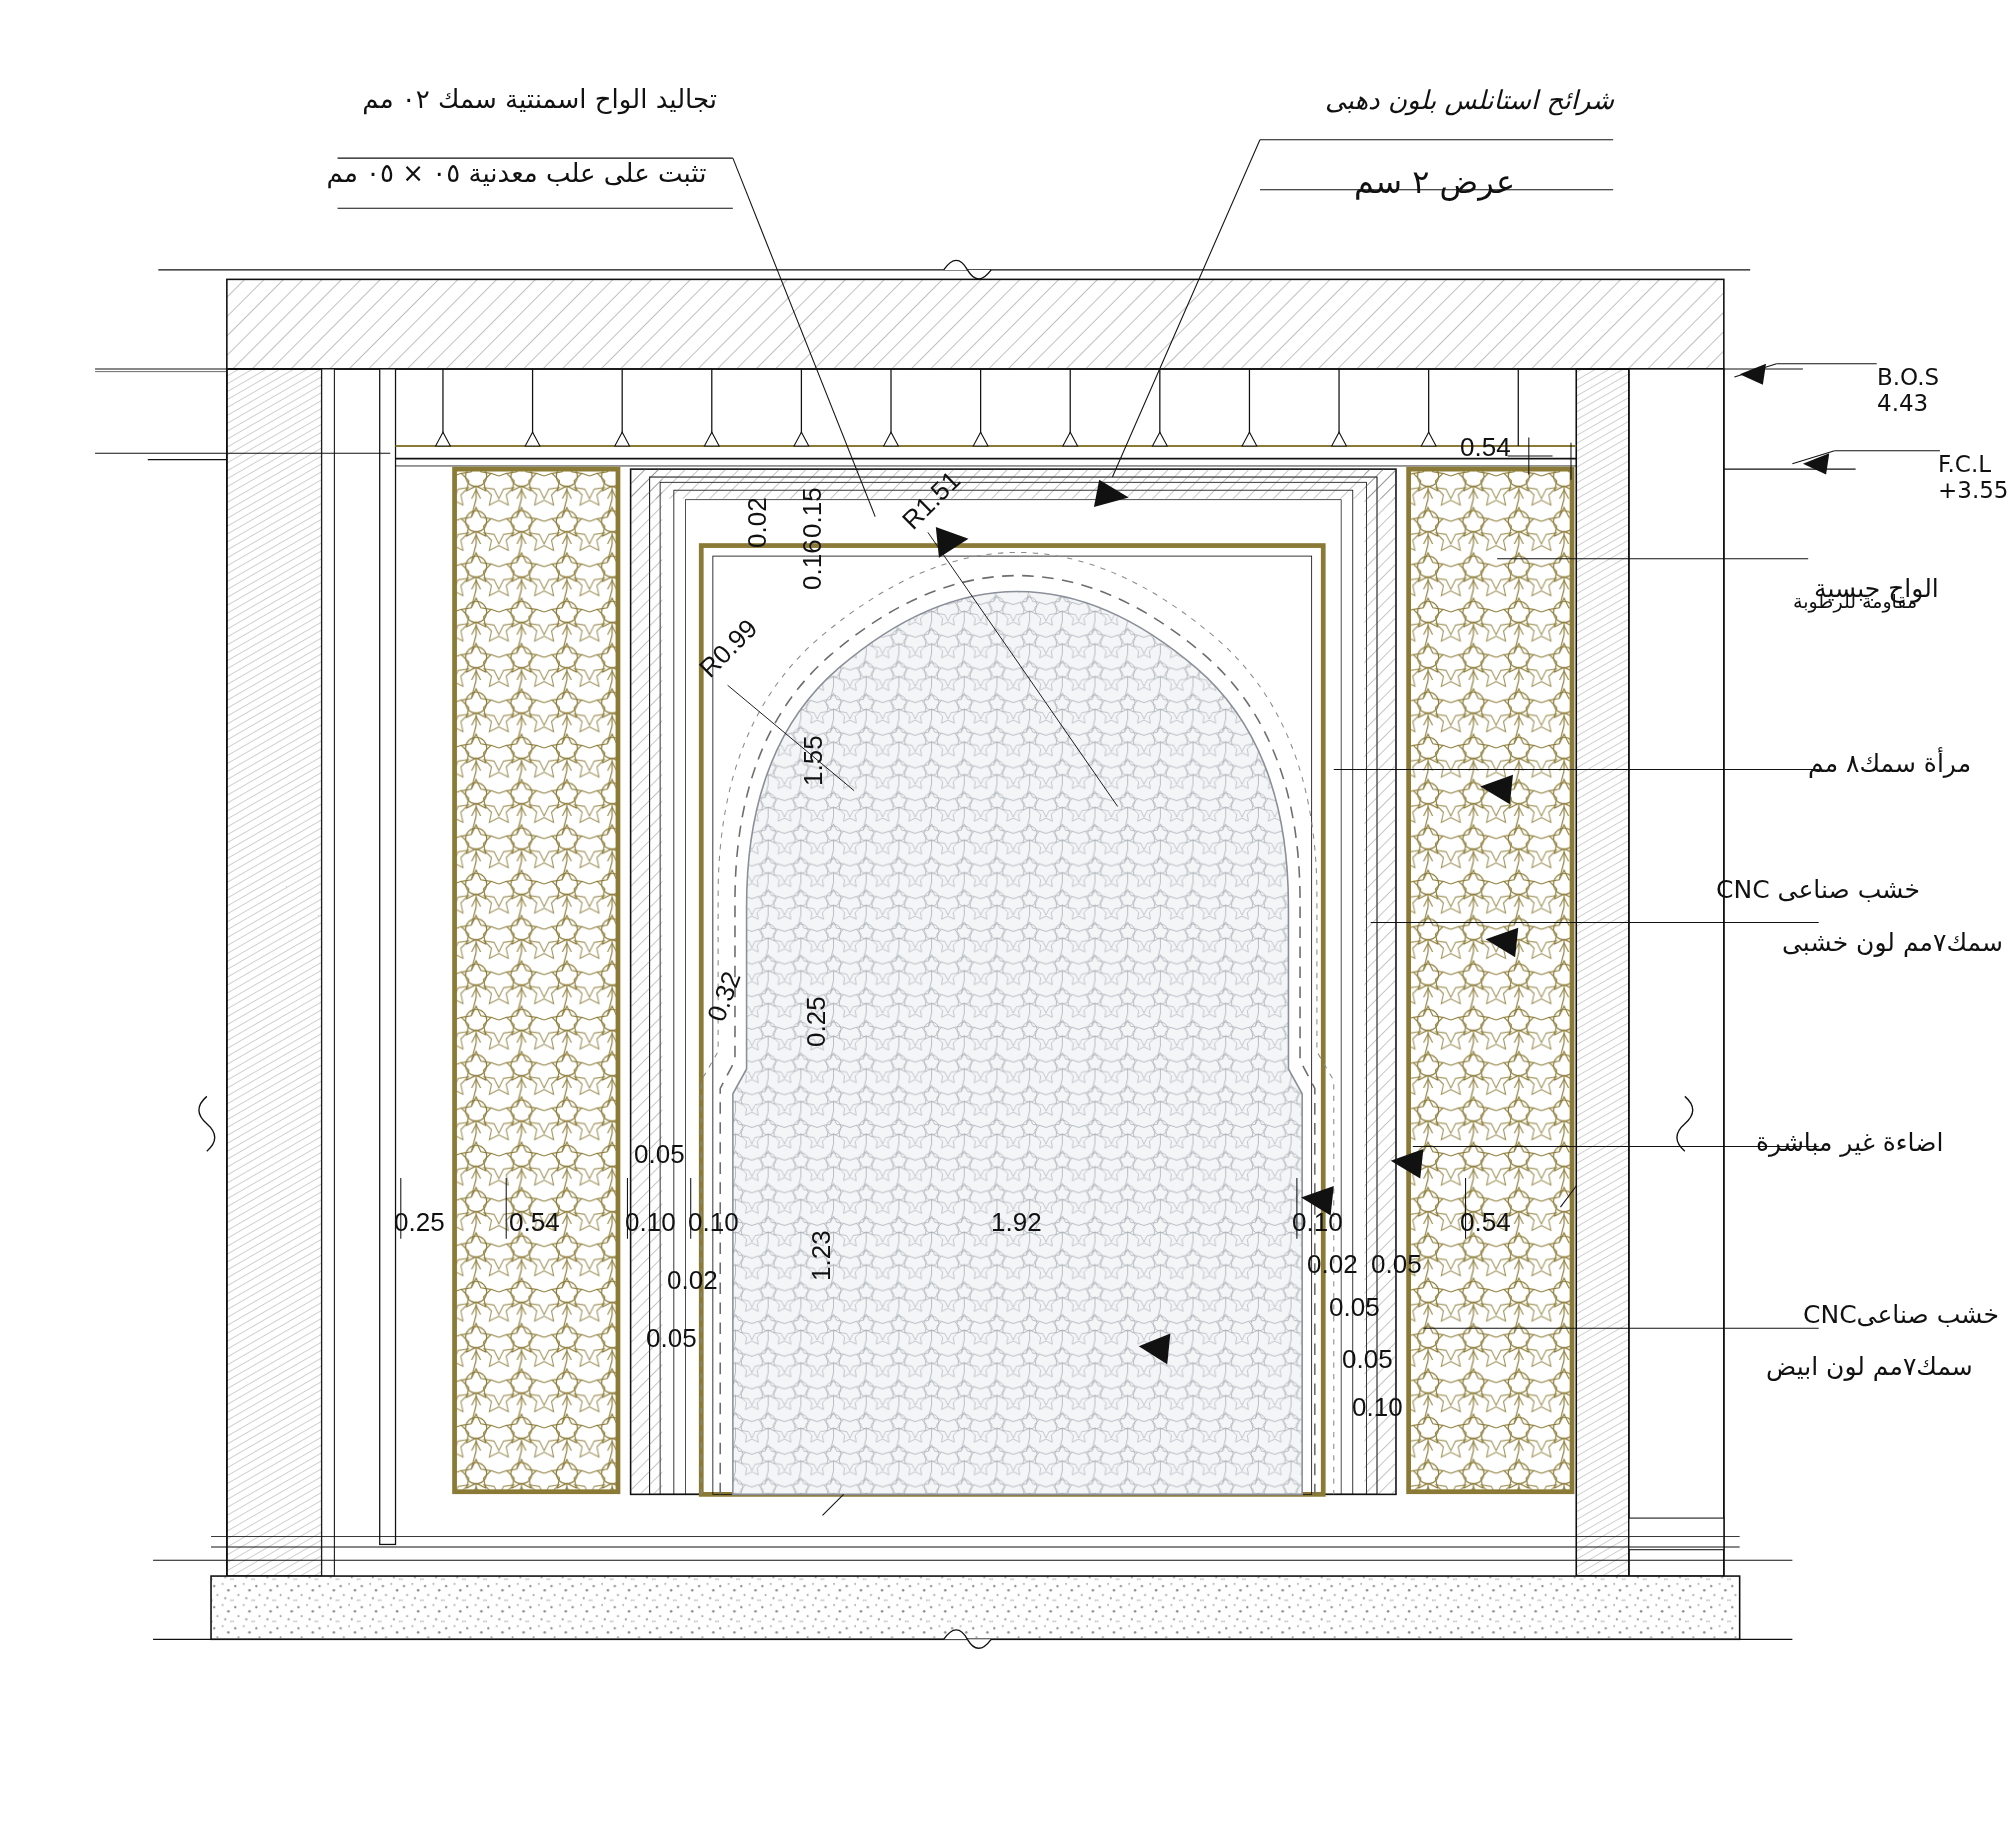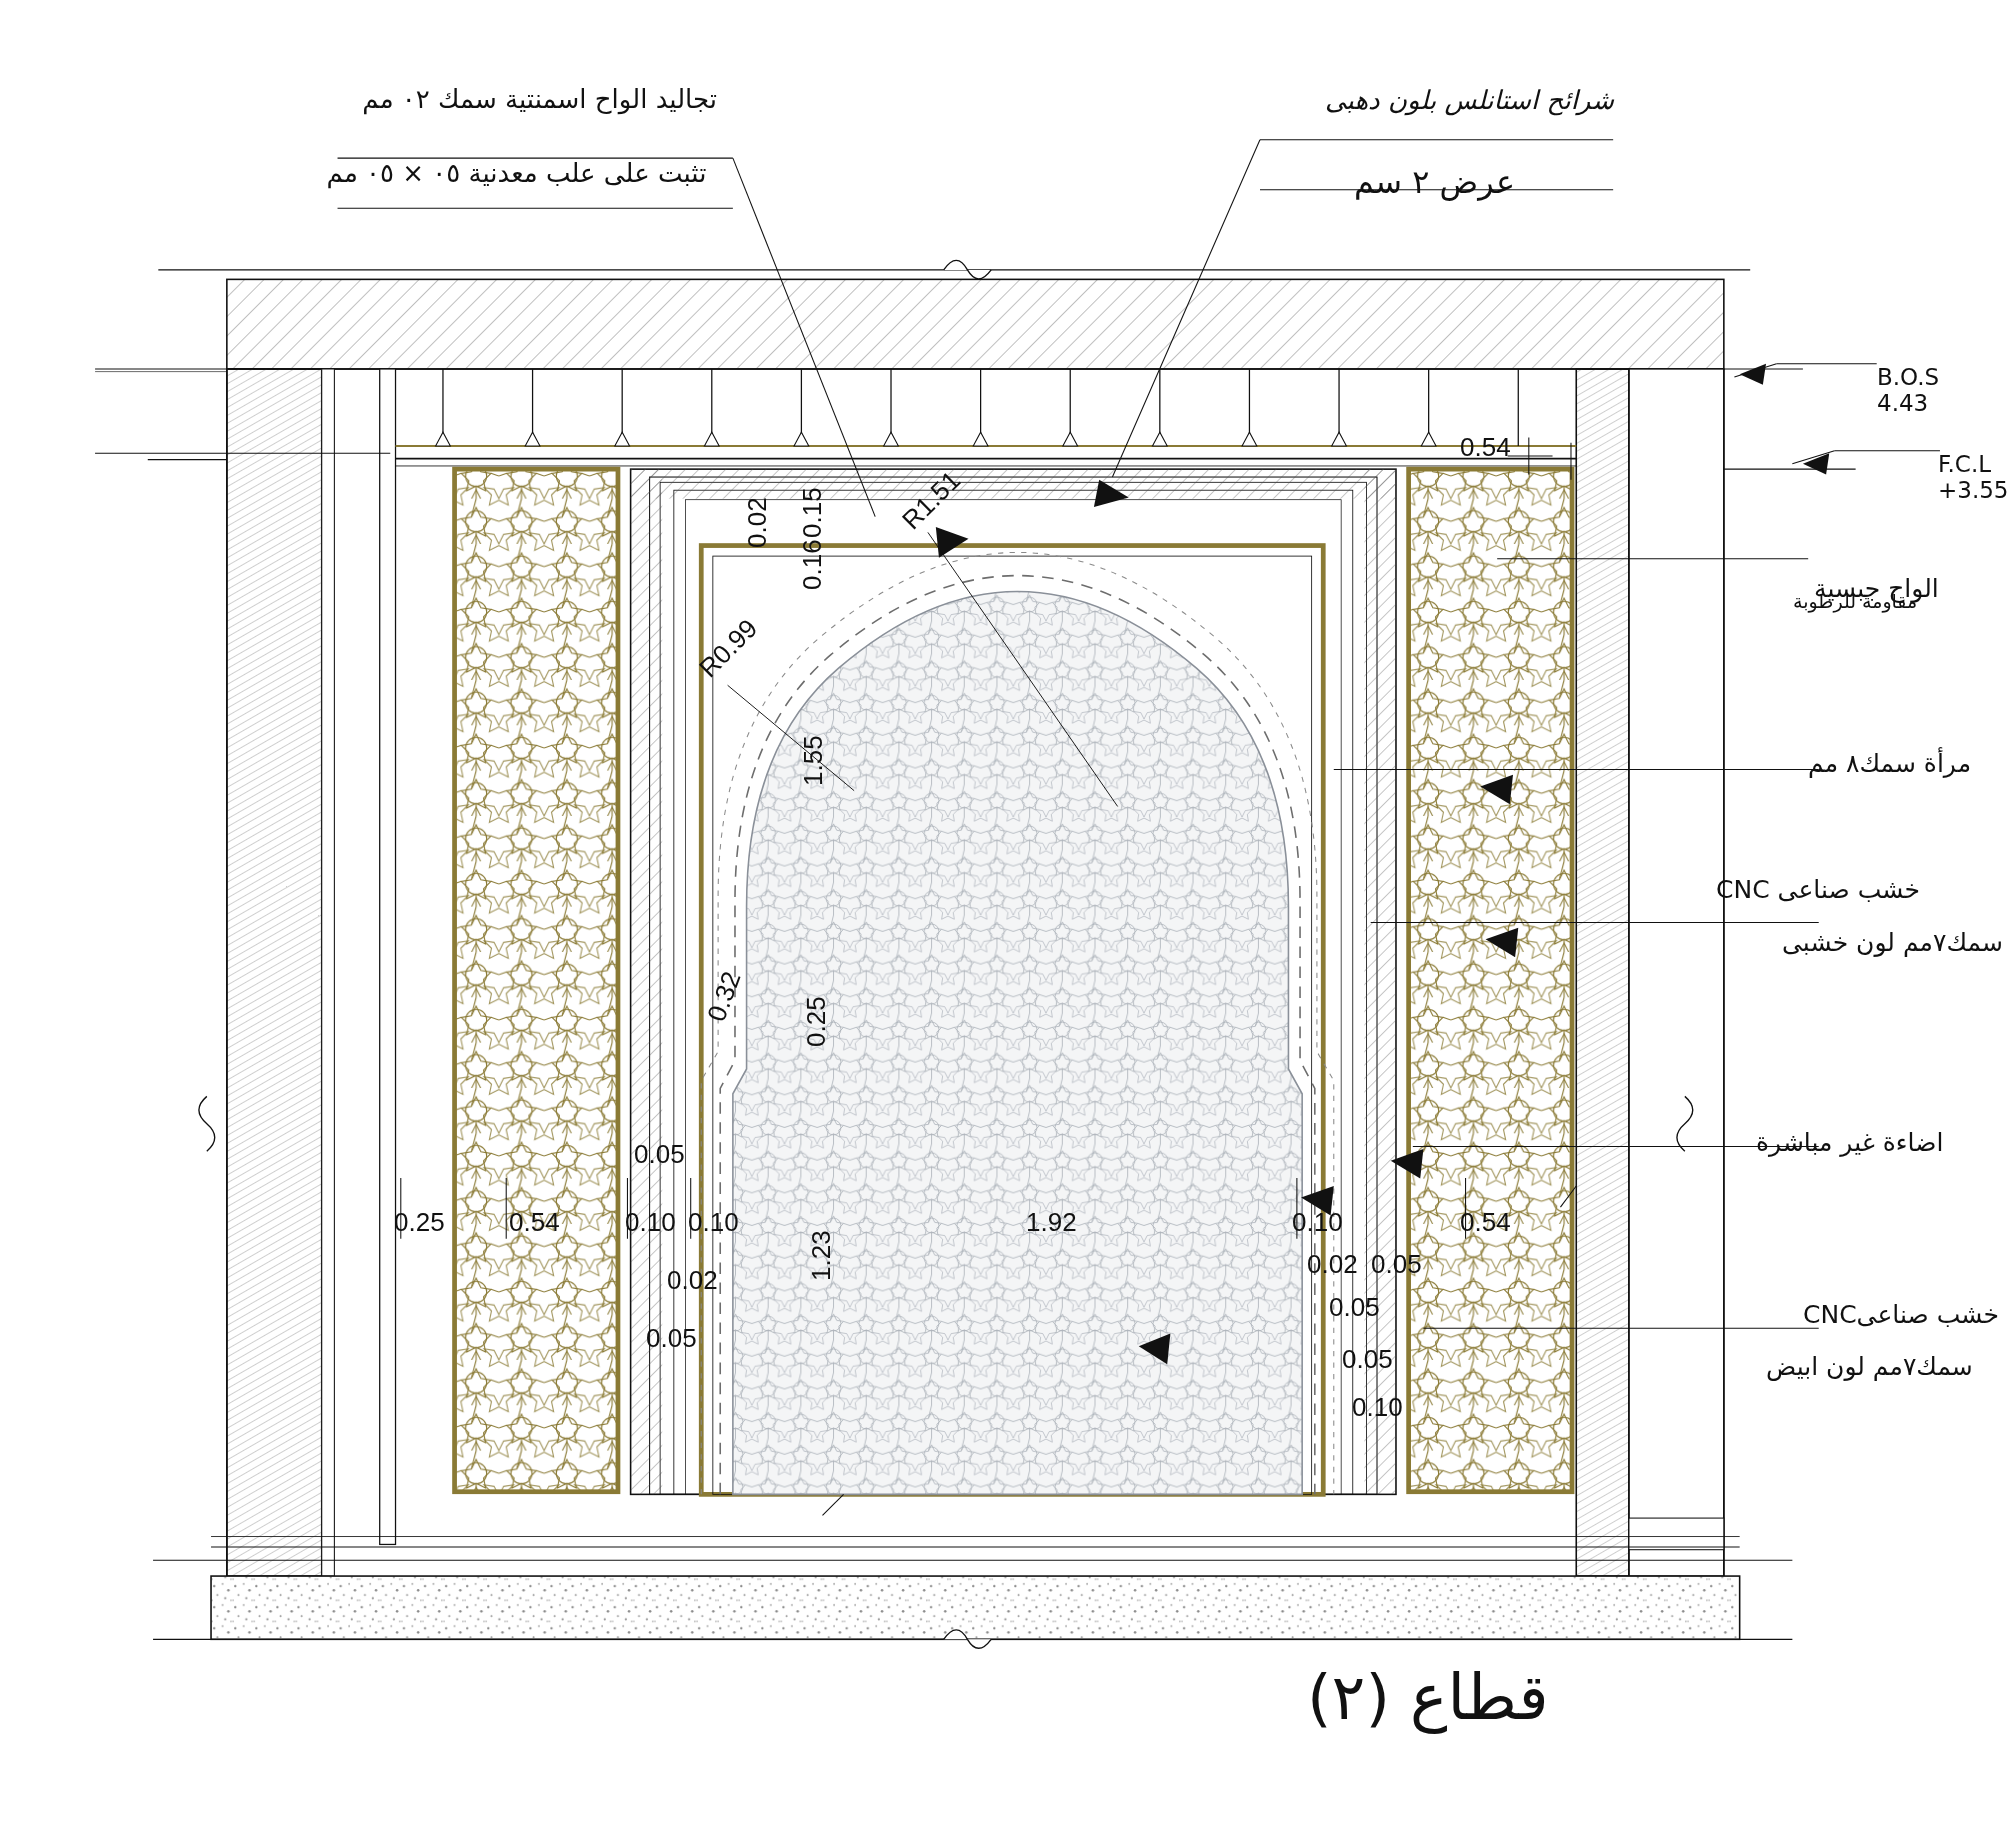--- a/index.html
+++ b/index.html
@@ -272,41 +272,40 @@
   <div class="lbl ar" style="left:1808px;top:749px;font-size:25px;">مرأة سمك٨ مم</div>
 
   <div class="lbl ar" style="left:1716px;top:875px;font-size:25px;">خشب صناعى CNC</div>
   <div class="lbl ar" style="left:1782px;top:928px;font-size:25px;">سمك٧مم  لون خشبى</div>
 
   <div class="lbl ar" style="left:1756px;top:1128px;font-size:25px;">اضاءة غير مباشرة</div>
 
   <div class="lbl ar" style="left:1803px;top:1300px;font-size:25px;">خشب صناعىCNC</div>
   <div class="lbl ar" style="left:1766px;top:1352px;font-size:25px;">سمك٧مم لون ابيض</div>
 
-  <div class="lbl ar title" style="left:1307px;top:1661px;">قطاع (٢)</div>
 
   <div id="dims">
       <div class="lbl dim" style="left: 1460px; top: 432px; font-size: 26px;">0.54</div>
       <div class="lbl dim" style="left: 742px; top: 548px; font-size: 26px; transform-origin: left top; transform: rotate(-90deg);">0.02</div>
       <div class="lbl dim" style="left: 797px; top: 538px; font-size: 26px; transform-origin: left top; transform: rotate(-90deg);">0.15</div>
       <div class="lbl dim" style="left: 797px; top: 590px; font-size: 26px; transform-origin: left top; transform: rotate(-90deg);">0.16</div>
       <div class="lbl dim" style="left: 896px; top: 514px; font-size: 26px; transform-origin: left top; transform: rotate(-45deg);">R1.51</div>
       <div class="lbl dim" style="left: 693px; top: 662px; font-size: 26px; transform-origin: left top; transform: rotate(-45deg);">R0.99</div>
       <div class="lbl dim" style="left: 798px; top: 786px; font-size: 26px; transform-origin: left top; transform: rotate(-90deg);">1.55</div>
       <div class="lbl dim" style="left: 701px; top: 1015px; font-size: 26px; transform-origin: left top; transform: rotate(-70deg);">0.32</div>
       <div class="lbl dim" style="left: 801px; top: 1047px; font-size: 26px; transform-origin: left top; transform: rotate(-90deg);">0.25</div>
       <div class="lbl dim" style="left: 634px; top: 1139px; font-size: 26px;">0.05</div>
       <div class="lbl dim" style="left: 394px; top: 1207px; font-size: 26px;">0.25</div>
       <div class="lbl dim" style="left: 509px; top: 1207px; font-size: 26px;">0.54</div>
       <div class="lbl dim" style="left: 625px; top: 1207px; font-size: 26px;">0.10</div>
       <div class="lbl dim" style="left: 688px; top: 1207px; font-size: 26px;">0.10</div>
       <div class="lbl dim" style="left: 667px; top: 1265px; font-size: 26px;">0.02</div>
       <div class="lbl dim" style="left: 646px; top: 1323px; font-size: 26px;">0.05</div>
       <div class="lbl dim" style="left: 806px; top: 1281px; font-size: 26px; transform-origin: left top; transform: rotate(-90deg);">1.23</div>
-      <div class="lbl dim" style="left: 991px; top: 1207px; font-size: 26px; margin-left: 35px;">1.92</div>
+      <div class="lbl dim" style="left: 991px; top: 1207px; font-size: 26px;">1.92</div>
       <div class="lbl dim" style="left: 1292px; top: 1207px; font-size: 26px;">0.10</div>
       <div class="lbl dim" style="left: 1307px; top: 1249px; font-size: 26px;">0.02</div>
       <div class="lbl dim" style="left: 1371px; top: 1249px; font-size: 26px;">0.05</div>
       <div class="lbl dim" style="left: 1329px; top: 1292px; font-size: 26px;">0.05</div>
       <div class="lbl dim" style="left: 1342px; top: 1344px; font-size: 26px;">0.05</div>
       <div class="lbl dim" style="left: 1352px; top: 1392px; font-size: 26px;">0.10</div>
       <div class="lbl dim" style="left: 1460px; top: 1207px; font-size: 26px;">0.54</div>
     </div>
 
 </div>

